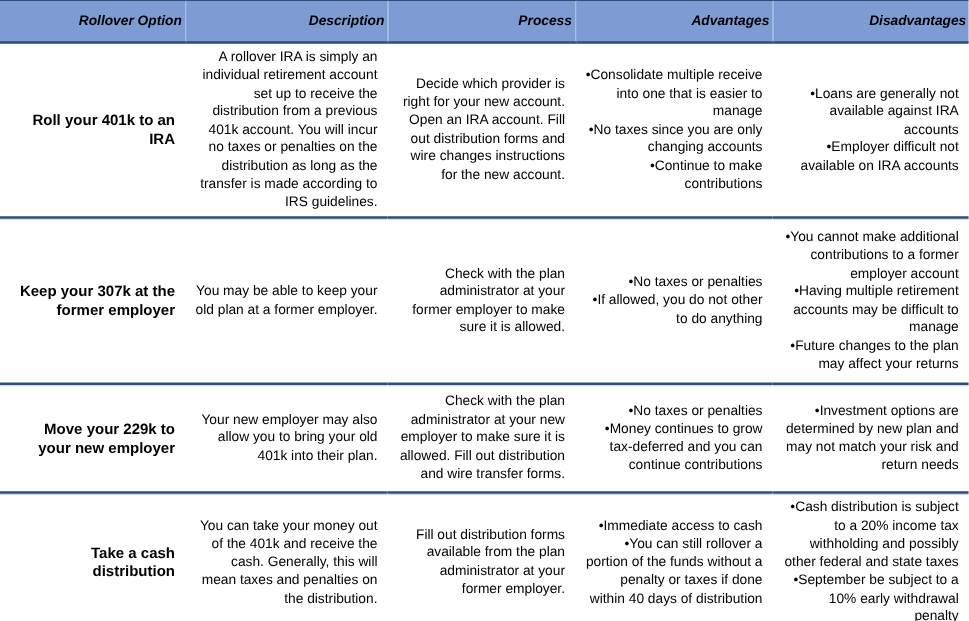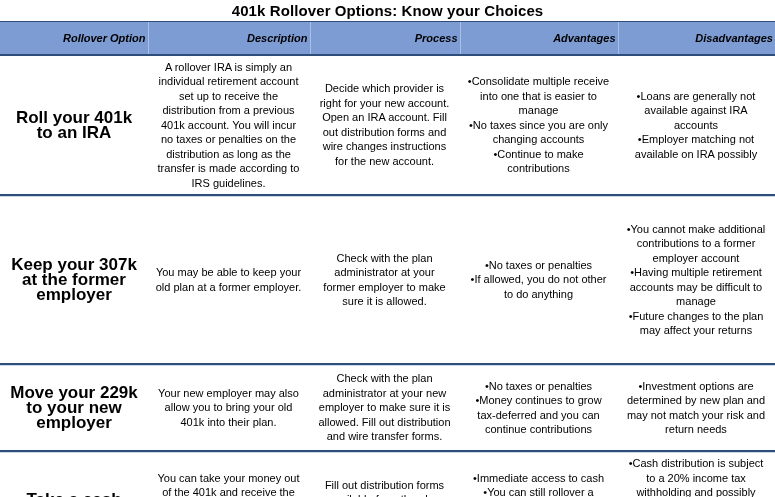--- a/index.html
+++ b/index.html
@@ -46,44 +46,43 @@
     height: 33px;
     padding: 1px 2px;
     font-style: italic;
   }
   thead th + th { border-left: 1px solid var(--header-sep); margin-left: 41px; }
   tbody td {
     vertical-align: middle;
     font-size: 11px;
     line-height: 14.5px;
     padding: 4px 8px 4px 7px;
-    text-align: center;
+    text-align: right;
     overflow: hidden;
   }
   tbody tr + tr td {
     border-top: 2px solid var(--border-dark);
     box-shadow: inset 0 1px 0 #ccd8ec;
   }
   tbody tr:nth-child(1) td { height: 136px; }
-  tbody tr:nth-child(2) td { height: 169px; }
+  tbody tr:nth-child(2) td { height: 133px; }
   tbody tr:nth-child(3) td { height: 87px; }
   tbody tr:nth-child(4) td { height: 103px; }
   td.option-cell {
     font-weight: bold;
-    font-size: 17px;
+    font-size: 12px;
     line-height: 15px;
     padding-left: 8px;
   }
   .bullet::before { content: "\2022 "; }
 </style>
 </head>
 <body>
 
 <div class="page">
-  <div class="title">401k Rollover Options: Know your Choices</div>
 
   <table class="rollover">
     <colgroup>
       <col class="c1">
         <col class="c2">
         <col class="c3">
         <col class="c4">
         <col class="c5">
     </colgroup>
     <thead>
@@ -100,21 +99,21 @@
         <td class="option-cell">Roll your 401k to an IRA</td>
         <td>A rollover IRA is simply an individual retirement account set up to receive the distribution from a previous 401k account. You will incur no taxes or penalties on the distribution as long as the transfer is made according to IRS guidelines.</td>
         <td>Decide which provider is right for your new account. Open an IRA account. Fill out distribution forms and wire changes instructions for the new account.</td>
         <td>
             <div class="bullet">Consolidate multiple receive into one that is easier to manage</div>
             <div class="bullet">No taxes since you are only changing accounts</div>
             <div class="bullet">Continue to make contributions</div>
           </td>
         <td>
             <div class="bullet">Loans are generally not available against IRA accounts</div>
-            <div class="bullet">Employer matching not available on IRA possibly</div>
+            <div class="bullet">Employer difficult not available on IRA accounts</div>
           </td>
       </tr>
       <tr>
         <td class="option-cell">Keep your 307k at the former employer</td>
         <td>You may be able to keep your old plan at a former employer.</td>
         <td>Check with the plan administrator at your former employer to make sure it is allowed.</td>
         <td>
             <div class="bullet">No taxes or penalties</div>
             <div class="bullet">If allowed, you do not other to do anything</div>
           </td>

